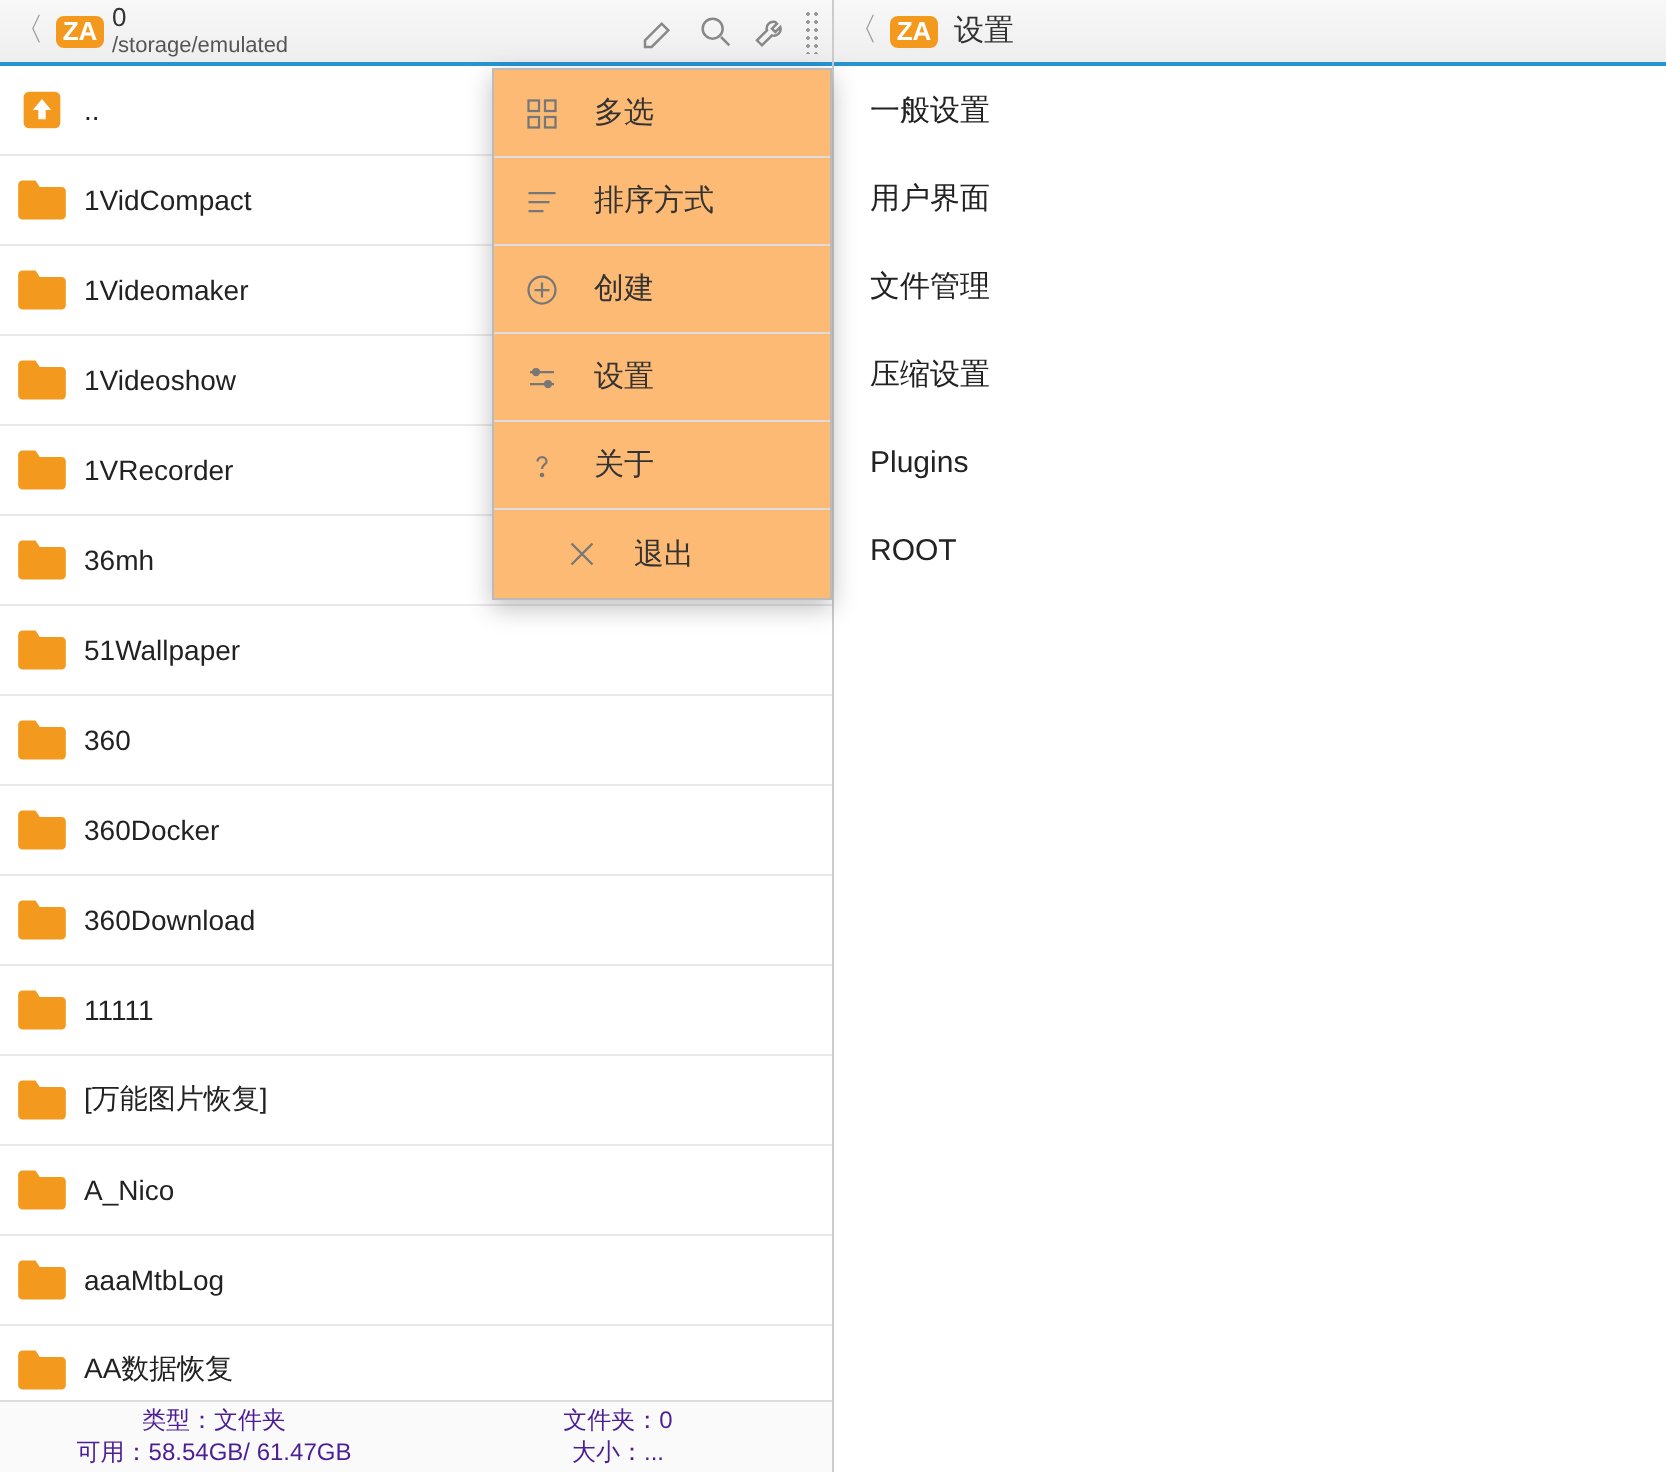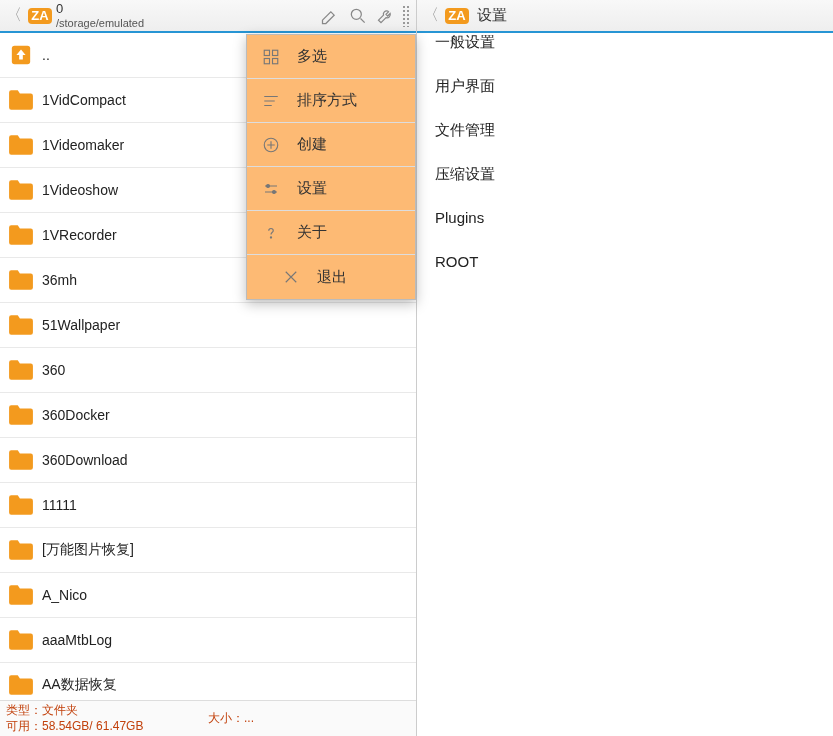--- a/index.html
+++ b/index.html
@@ -40,42 +40,42 @@
   border-bottom: 1px solid #e9e9e9; position: relative;
 }
 .row .name { font-size: 14px; color: #222; margin-left: 8px; }
 .row .dir-tag { position:absolute; right:4px; bottom:2px; font-size:9px; color:#666; }
 .icon-folder { width: 26px; height: 22px; flex-shrink:0; }
 .icon-folder svg { width:100%; height:100%; }
 .icon-up { width:26px; height:22px; display:flex; align-items:center; justify-content:center; }
 .icon-up svg { width:22px; height:22px; }
 
 .status {
-  height: 36px; font-size: 12px; color:#c2410c; display:flex; padding: 2px 6px;
-  border-top: 1px solid #ddd; background:#fafafa;
+  height: 36px; font-size: 12px; color:#4c1d95; display:flex; padding: 2px 6px;
+  border-top: 1px solid #ddd; background:#fafafa;text-align:center;
 }
 .status-col { flex:1; display:flex; flex-direction:column; justify-content:center; line-height:1.3; }
 
 .menu {
   position: absolute; right: 0; top: 34px; width: 170px;
   background: #fdba74; border: 1px solid #bbb;
   box-shadow: 0 4px 12px rgba(0,0,0,0.25);
   z-index: 10;
 }
 .menu-item {
   height: 44px; display:flex; align-items:center; padding: 0 12px;
   border-bottom: 1px solid #ddd; font-size: 15px; color:#333; cursor:pointer;
 }
 .menu-item:last-child { border-bottom: none; padding-left: 32px; }
 .menu-icon { width: 24px; margin-right: 14px; display:flex; align-items:center; justify-content:center; }
 .menu-icon svg { width:18px; height:18px; stroke:#777; fill:none; stroke-width:1.5; }
 
 .settings-list { flex:1; background:#fff; }
 .settings-item {
-  height: 44px; display:flex; padding: 0 18px;
+  height: 44px; display:flex; align-items:center; padding: 0 18px;
   font-size: 15px; color:#222; cursor:pointer;
 }
 </style>
 </head>
 <body>
 
 <div class="container">
   <div class="pane pane-left">
     <div class="header">
       <span class="back-chevron">〈</span>
@@ -222,20 +222,21 @@
           <span class="name">AA数据恢复</span>
         </div>
       </div>
 
     <div class="status">
       <div class="status-col">
         <div><span>类型：</span><span>文件夹</span></div>
         <div><span>可用：</span><span>58.54GB/ 61.47GB</span></div>
       </div>
       <div class="status-col">
+        <div><span>文件夹：</span><span>0</span></div>
         <div><span>大小：</span><span>...</span></div>
       </div>
     </div>
 
     <div class="menu" id="menu">
         <div class="menu-item">
           <div class="menu-icon">
             <svg viewBox="0 0 24 24">
               <rect x="3" y="3" width="7" height="7"></rect>
               <rect x="14" y="3" width="7" height="7"></rect>

